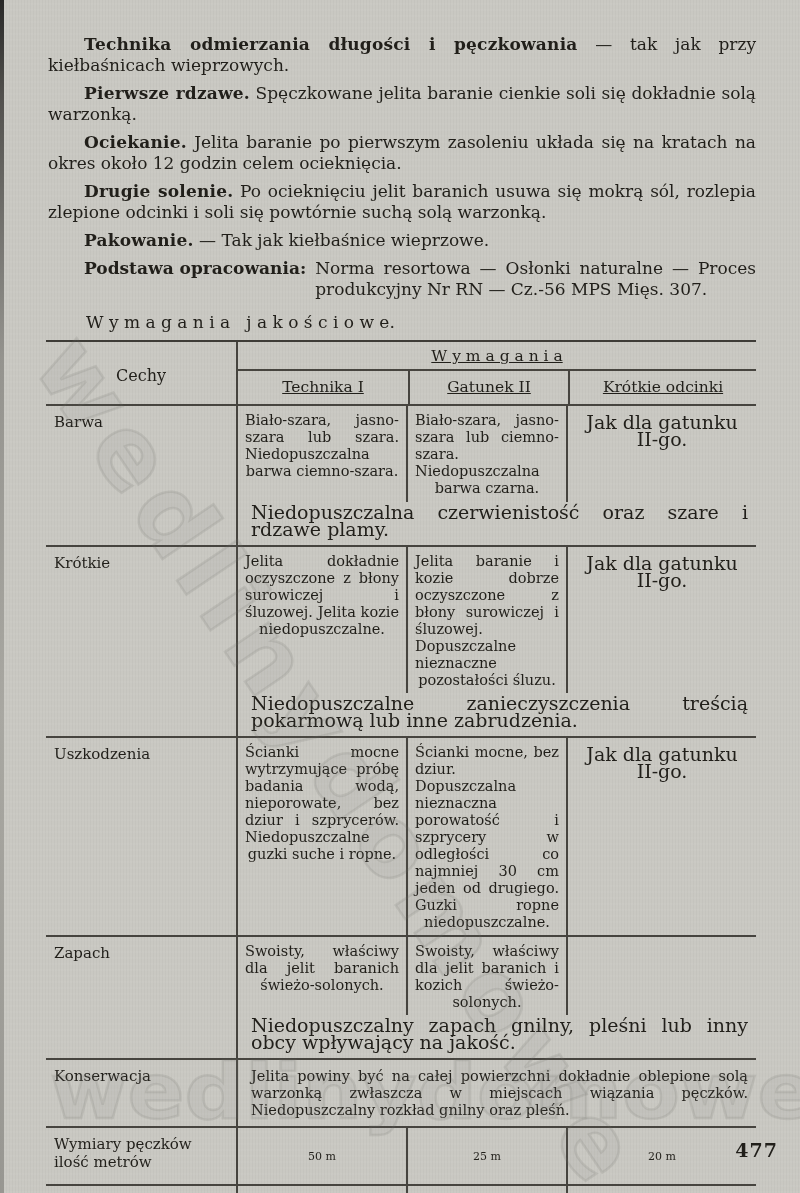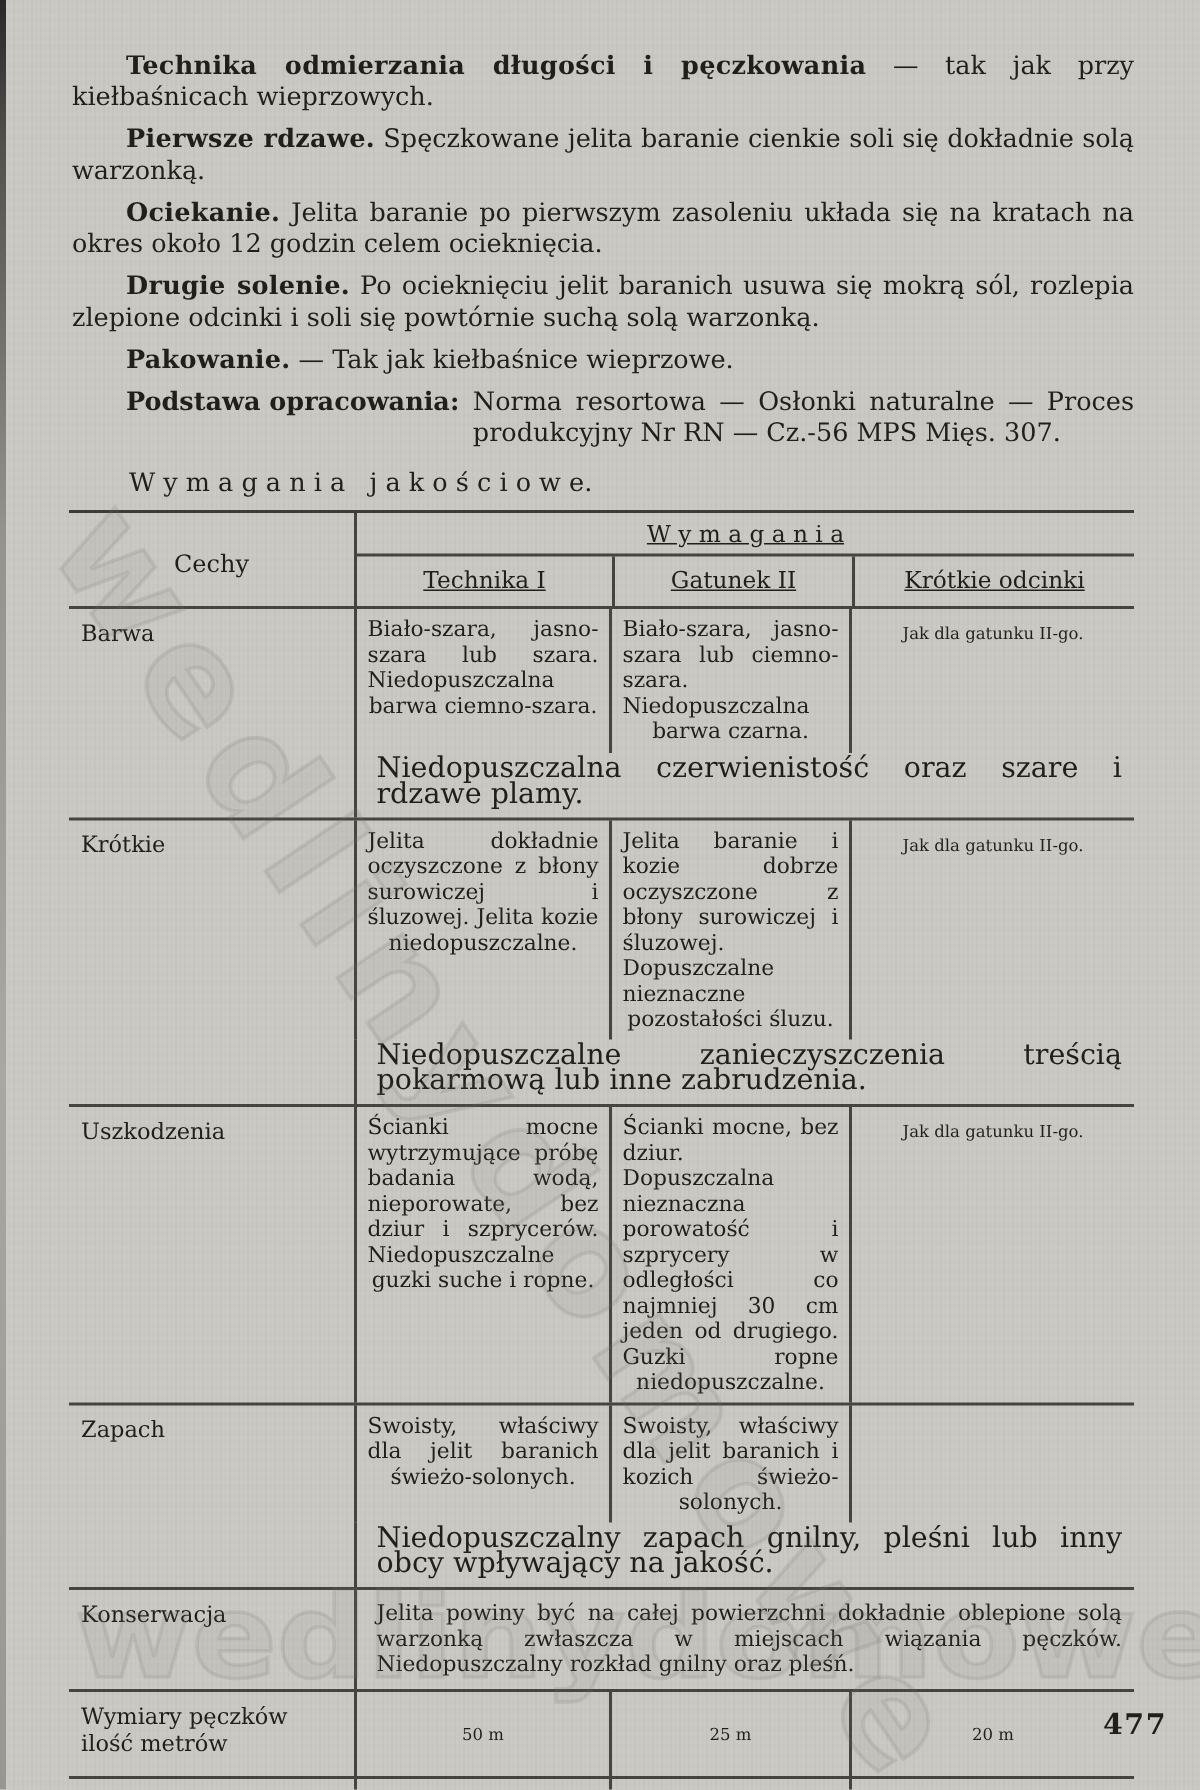--- a/index.html
+++ b/index.html
@@ -28,21 +28,21 @@
   
   .tbl{width:710px;margin-left:-2px;border-top:2px solid rgba(38,35,30,.85);border-bottom:2px solid rgba(38,35,30,.85);}
   .trow{display:flex;align-items:stretch;}
   .sep{border-top:2px solid rgba(38,35,30,.8);}
   .cc{flex:0 0 190px;box-sizing:border-box;padding:7px 8px 5px 8px;font-size:15px;line-height:18px;}
   .vl{border-left:2px solid rgba(38,35,30,.8);}
   .cg1{flex:0 0 170px;box-sizing:border-box;}
   .cg2{flex:0 0 160px;box-sizing:border-box;}
   .ckr{flex:1;box-sizing:border-box;}
   .cellt{padding:6px 7px 4px 7px;font-size:14.5px;line-height:17px;text-align:justify;text-align-last:center;}
-  .cellc{padding:8px 14px 4px 14px;font-size:11px;line-height:17px;text-align:center;}
+  .cellc{padding:8px 14px 4px 14px;font-size:19px;line-height:17px;text-align:center;}
   .nrow{display:flex;align-items:stretch;}
   .nspacer{flex:0 0 190px;}
   .note{flex:1;box-sizing:border-box;padding:2px 8px 7px 13px;font-size:19px;line-height:17px;text-align:justify;}
   .full{flex:1;box-sizing:border-box;padding:8px 8px 7px 13px;font-size:14.5px;line-height:17px;text-align:justify;}
   .val{display:flex;align-items:center;justify-content:center;font-size:11px;line-height:17px;text-align:center;padding:4px 10px;box-sizing:border-box;}
   .hdr-cechy{display:flex;align-items:center;justify-content:center;font-size:16px;padding-bottom:2px;}
   .hdr-right{flex:1;display:flex;flex-direction:column;text-decoration:underline;}
   .hdr-wym{text-align:center;font-size:15.5px;line-height:18px;padding:5px 0 4px 0;border-bottom:2px solid rgba(38,35,30,.8);white-space:pre;}
   .hdr-sub{display:flex;align-items:stretch;}
   .hdr-sub .hs{box-sizing:border-box;text-align:center;font-size:15.5px;line-height:18px;padding:7px 4px 8px 4px;}

